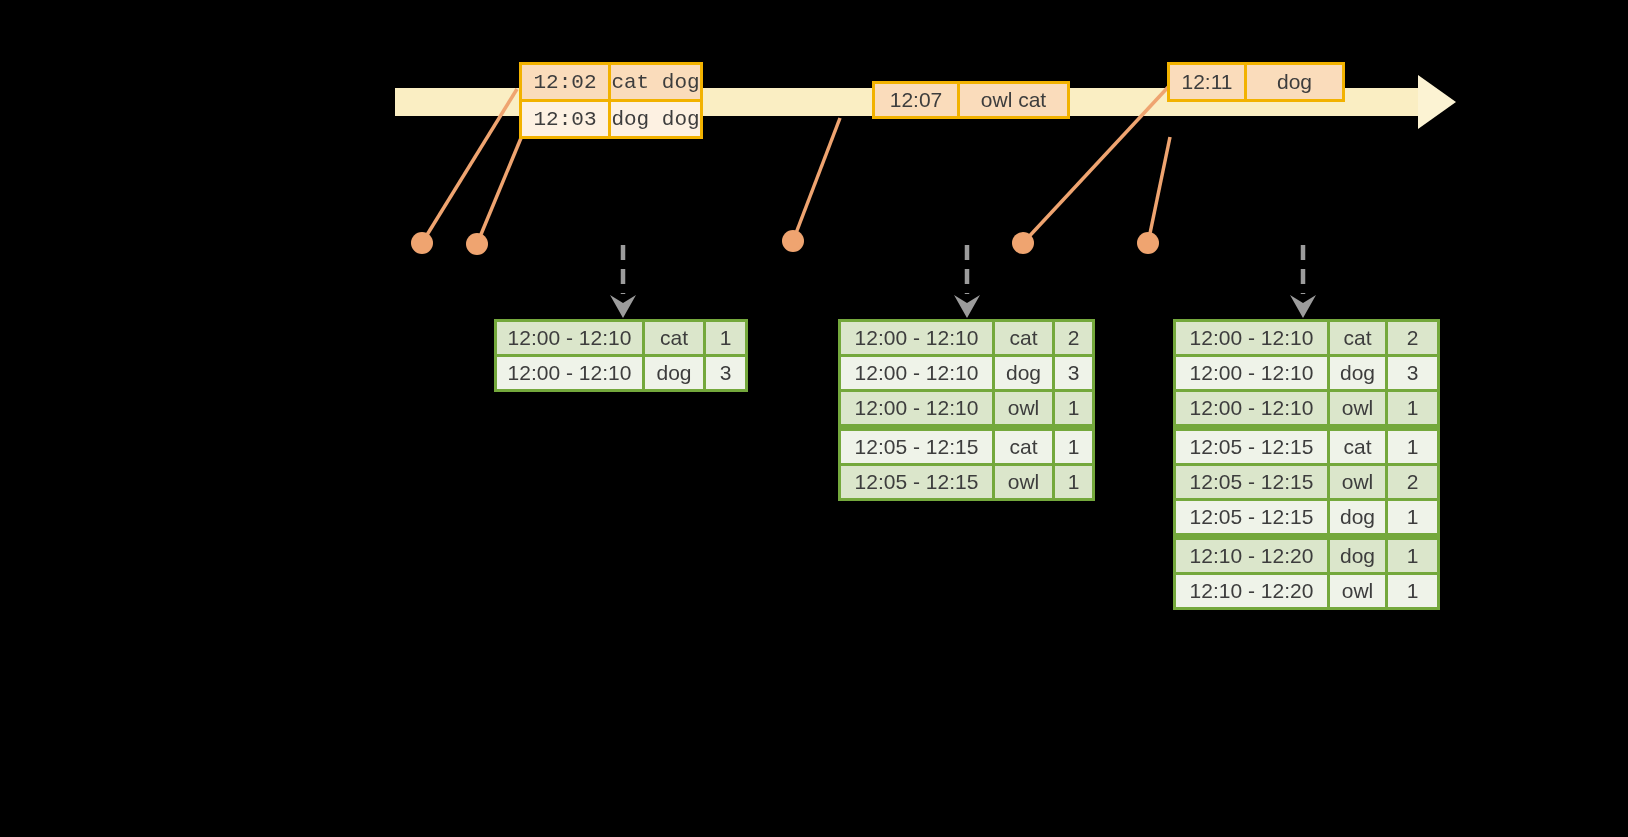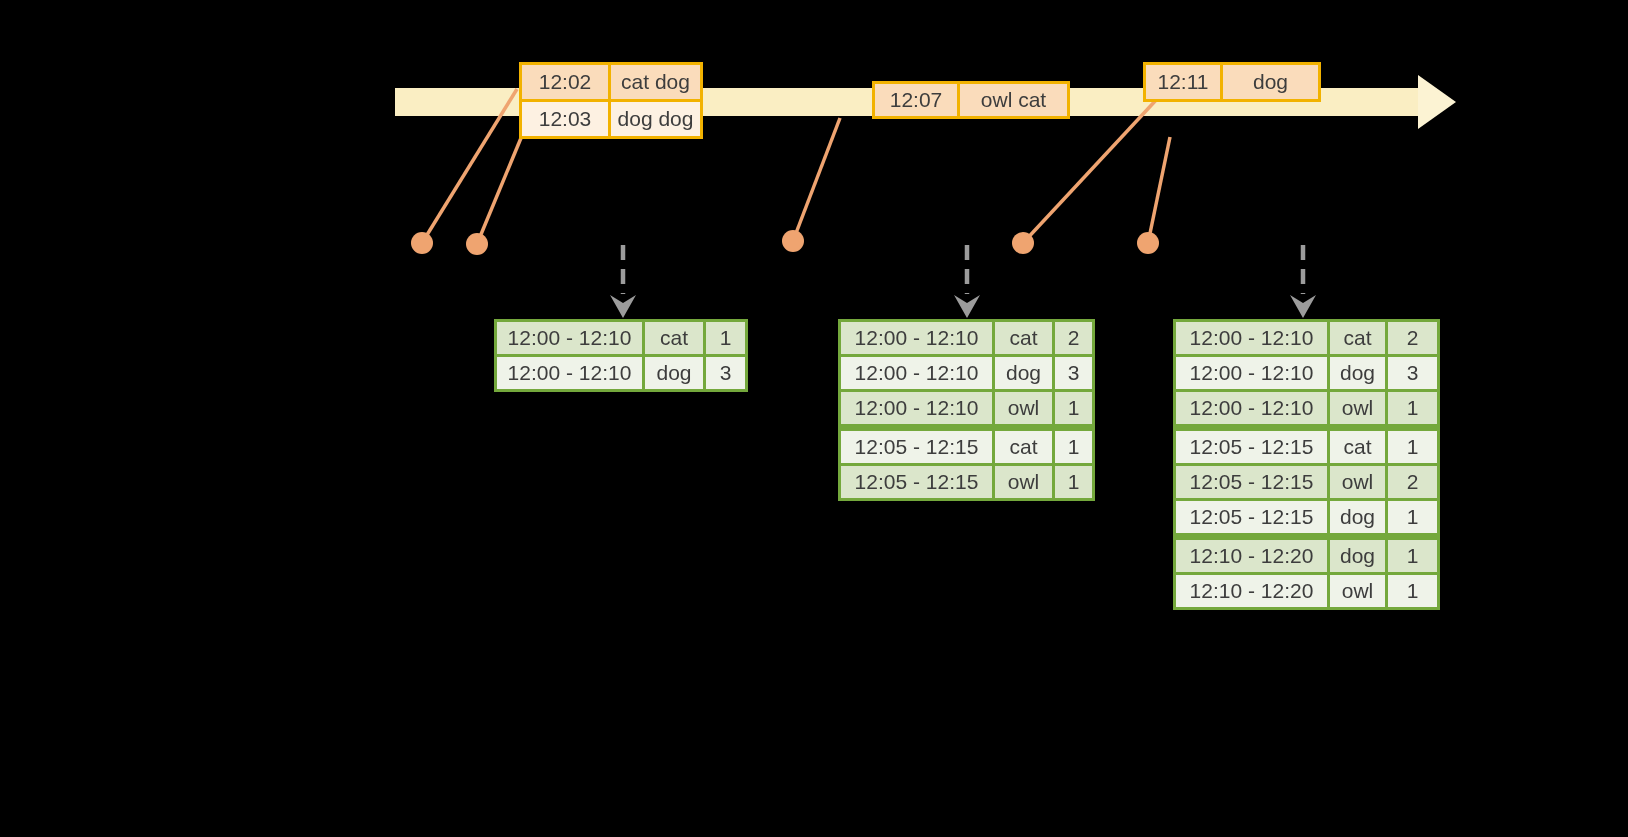--- a/index.html
+++ b/index.html
@@ -60,21 +60,21 @@
     <g>
       <line class="trig" x1="967" y1="245" x2="967" y2="294"></line>
       <path class="trighead" d="M954,295 L967,318 L980,295 L967,303 Z"></path>
     </g>
     <g>
       <line class="trig" x1="1303" y1="245" x2="1303" y2="294"></line>
       <path class="trighead" d="M1290,295 L1303,318 L1316,295 L1303,303 Z"></path>
     </g>
   </svg>
 
-  <table class="etable" style="left:519px;top:62px;width:181px;">
+  <table class="etable" style="left:519px;top:62px;width:181px;font-family:Liberation Mono, monospace;">
     <colgroup>
         <col style="width:89px">
         <col style="width:92px">
       </colgroup>
   <tbody>
         <tr class="dark">
           <td>12:02</td>
           <td>cat dog</td>
         </tr>
         <tr class="light">
@@ -90,21 +90,21 @@
         <col style="width:110px">
       </colgroup>
   <tbody>
         <tr class="dark">
           <td>12:07</td>
           <td>owl cat</td>
         </tr>
       </tbody>
     </table>
 
-  <table class="etable" style="left:1143px;top:62px;width:175px;padding-left:7px;">
+  <table class="etable" style="left:1167px;top:62px;width:175px;padding-left:7px;">
     <colgroup>
         <col style="width:77px">
         <col style="width:98px">
       </colgroup>
   <tbody>
         <tr class="dark">
           <td>12:11</td>
           <td>dog</td>
         </tr>
       </tbody>

